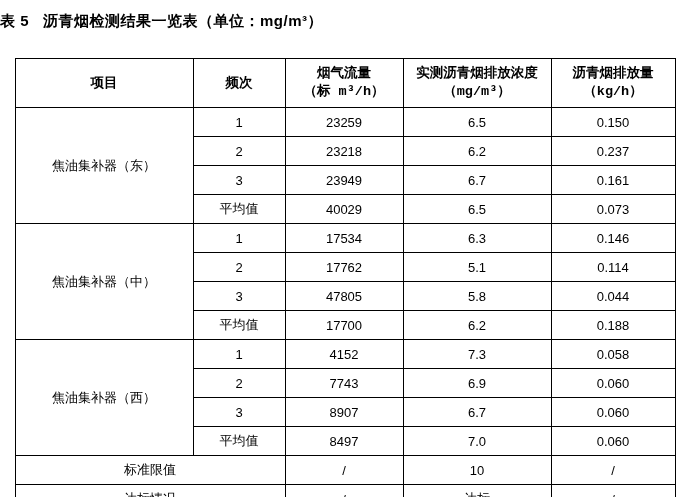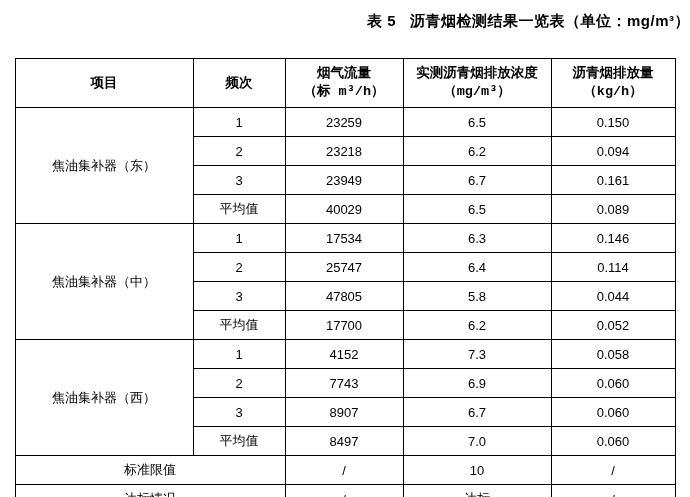--- a/index.html
+++ b/index.html
@@ -15,21 +15,21 @@
     overflow: hidden;
   }
   .page {
     width: 690px;
     height: 497px;
     box-sizing: border-box;
     padding: 0;
     position: relative;
   }
   .caption {
-    text-align: right;
+    text-align: left;
     font-weight: bold;
     font-size: 15px;
     letter-spacing: 0.5px;
     padding-top: 12px;
     padding-bottom: 11px;
     font-family: "Liberation Sans", "DejaVu Sans", sans-serif;
   }
   .caption .cap-num {
     margin-right: 14px;
   }
@@ -115,59 +115,59 @@
         <td class="group-label" rowspan="4">焦油集补器（东）</td>
         <td>1</td>
         <td>23259</td>
         <td>6.5</td>
         <td>0.150</td>
       </tr>
       <tr>
         <td>2</td>
         <td>23218</td>
         <td>6.2</td>
-        <td>0.094</td>
+        <td>0.237</td>
       </tr>
       <tr>
         <td>3</td>
         <td>23949</td>
         <td>6.7</td>
         <td>0.161</td>
       </tr>
       <tr>
         <td class="avg-row">平均值</td>
         <td class="avg-row">40029</td>
         <td class="avg-row">6.5</td>
-        <td class="avg-row">0.089</td>
+        <td class="avg-row">0.073</td>
       </tr>
 
       <tr>
         <td class="group-label" rowspan="4">焦油集补器（中）</td>
         <td>1</td>
         <td>17534</td>
         <td>6.3</td>
         <td>0.146</td>
       </tr>
       <tr>
         <td>2</td>
-        <td>25747</td>
-        <td>6.4</td>
+        <td>17762</td>
+        <td>5.1</td>
         <td>0.114</td>
       </tr>
       <tr>
         <td>3</td>
         <td>47805</td>
         <td>5.8</td>
         <td>0.044</td>
       </tr>
       <tr>
         <td class="avg-row">平均值</td>
         <td class="avg-row">17700</td>
         <td class="avg-row">6.2</td>
-        <td class="avg-row">0.052</td>
+        <td class="avg-row">0.188</td>
       </tr>
 
       <tr>
         <td class="group-label" rowspan="4">焦油集补器（西）</td>
         <td>1</td>
         <td>4152</td>
         <td>7.3</td>
         <td>0.058</td>
       </tr>
       <tr>

